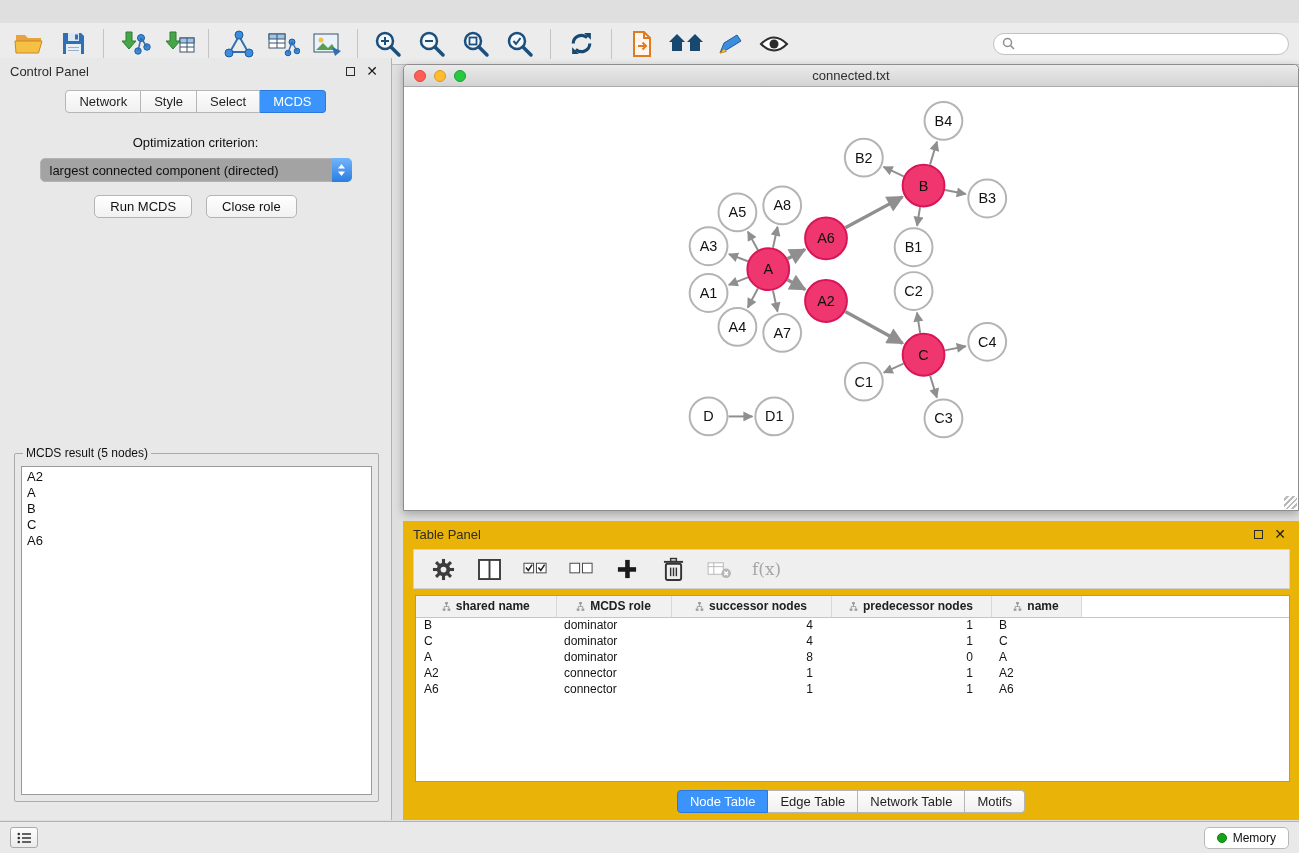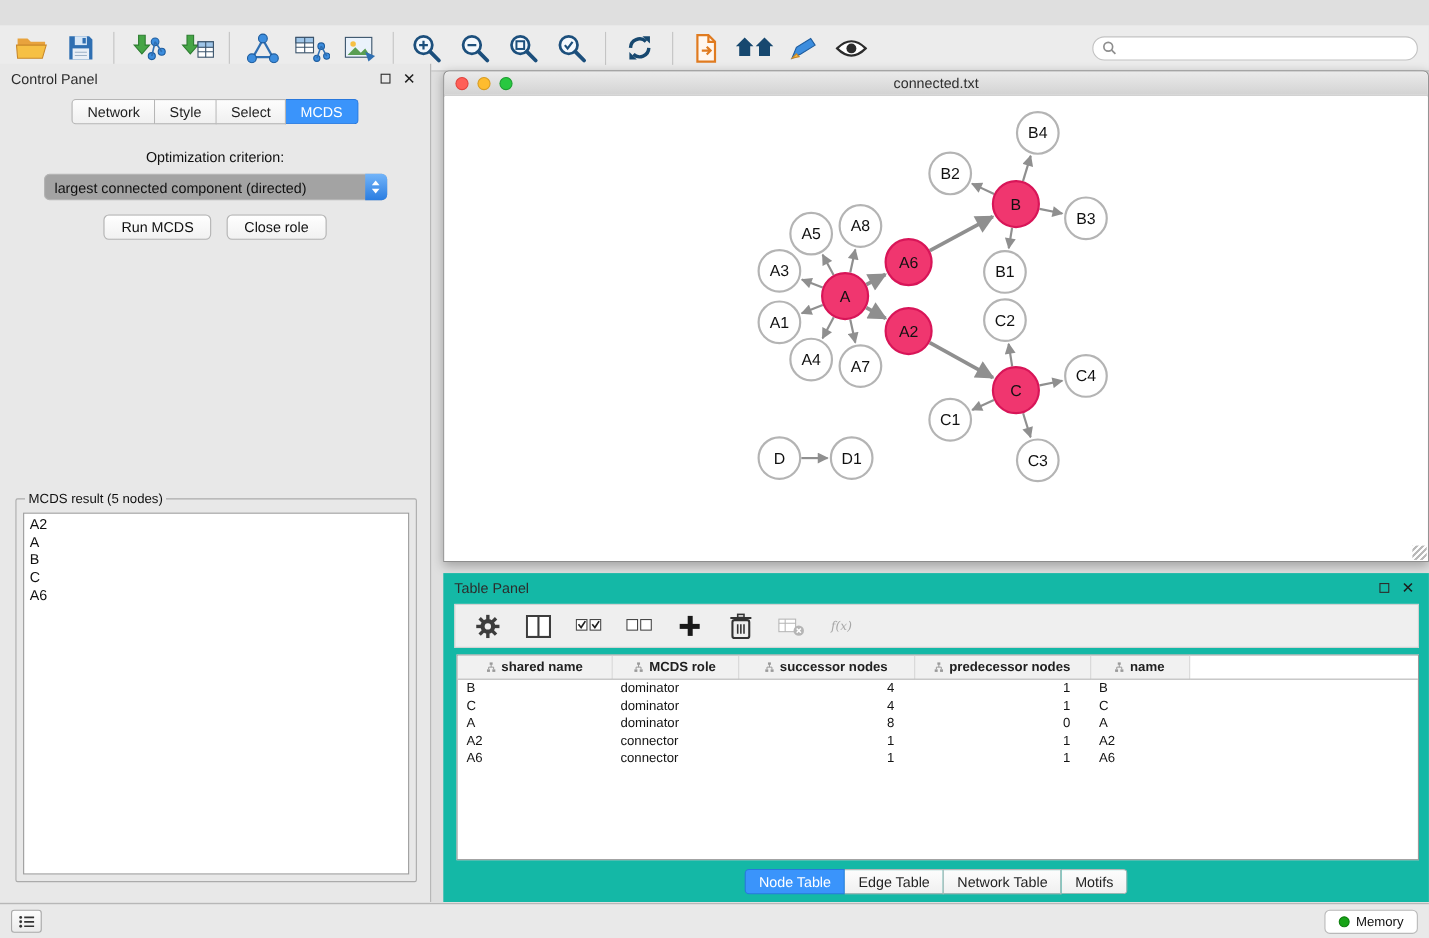--- a/index.html
+++ b/index.html
@@ -67,25 +67,25 @@
     box-shadow:0 3px 10px rgba(0,0,0,0.28); }
   .inner-titlebar { height:22px; background:linear-gradient(#ebebeb,#d3d3d3); border-bottom:1px solid #a9a9a9;
     border-radius:5px 5px 0 0; position:relative; display:flex; align-items:center; justify-content:center;
     font-size:13px; color:#2f2f2f; }
   .net-canvas { position:absolute; left:0; top:23px; right:0; bottom:0; background:#fff; overflow:hidden; }
   .net-canvas svg { width:100%; height:100%; display:block; }
   .resize-grip { position:absolute; right:1px; bottom:1px; width:13px; height:13px;
     background:repeating-linear-gradient(135deg,#fdfdfd 0 2px,#b9b9b9 2px 4px); }
 
   
-  .table-panel { position:absolute; left:403px; top:521px; right:0; bottom:33px; background:#14b8a6; }
+  .table-panel { position:absolute; left:403px; top:521px; right:0; bottom:33px; background:#eab308; }
   .tp-toolbar { position:absolute; left:10px; right:9px; top:28px; height:40px; background:#efefef;
     border:1px solid #d2d2d2; display:flex; align-items:center; gap:20px; padding:0 16px; }
   .tp-icon { display:flex; align-items:center; justify-content:center; height:32px; min-width:26px; }
-  .fx { font-family:"DejaVu Serif","Liberation Serif",serif; font-style:italic; color:#a6a6a6; font-size:11px;text-align:right; }
+  .fx { font-family:"DejaVu Serif","Liberation Serif",serif; color:#a6a6a6; font-size:17px;text-align:right; }
   .table-wrap { position:absolute; left:12px; right:9px; top:74px; bottom:38px; background:#fff;
     border:1px solid #9a9a9a; overflow:hidden; }
   table { border-collapse:collapse; width:100%; font-size:12px; table-layout:fixed; }
   th { background:#f1f1f1; border-right:1px solid #d8d8d8; border-bottom:1px solid #c6c6c6;
     font-weight:bold; height:21px; text-align:center; padding:0 4px; color:#202020; white-space:nowrap; }
   th.filler { background:#fff; border-right:none; }
   td { height:16px; padding:0 8px; color:#141414; white-space:nowrap; overflow:hidden; }
   td.num { text-align:right; padding-right:18px; }
   .col-ic { margin-right:5px; vertical-align:-1px; }
 

